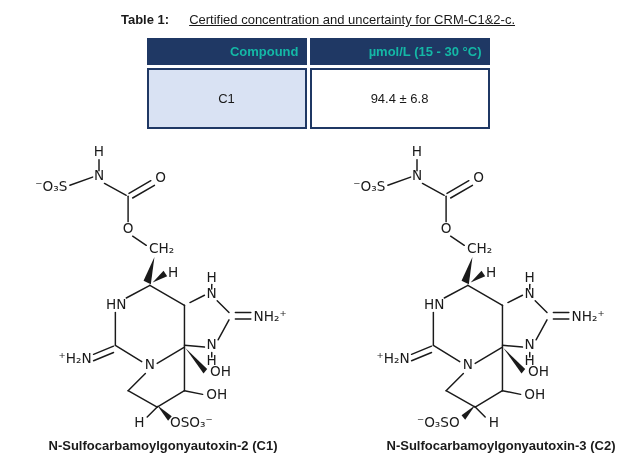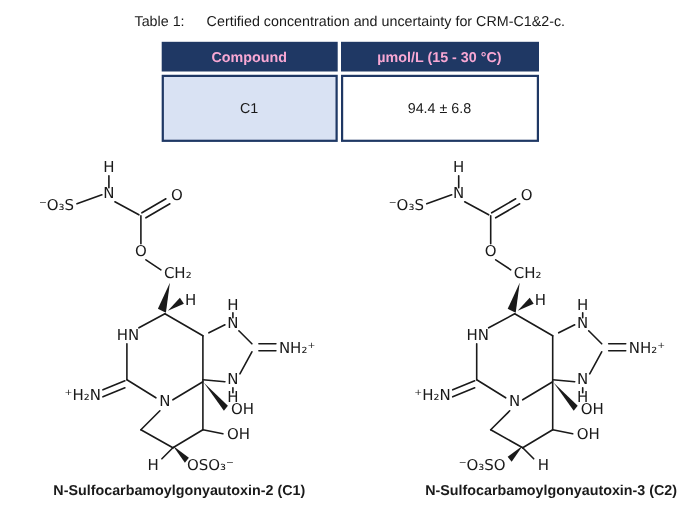--- a/index.html
+++ b/index.html
@@ -4,28 +4,28 @@
 <style>
   html, body { margin: 0; padding: 0; }
   body {
     width: 636px; height: 476px;
     background: #ffffff;
     font-family: "Liberation Sans", sans-serif;
     color: #1a1a1a;
     overflow: hidden;
   }
   .caption { text-align: center; font-size: 13px; padding-top: 12px; }
-  .caption .cap-label { font-weight: normal; }
-  .caption .cap-text { margin-left: 20px; }
+  .caption .cap-label { font-weight: bold; }
+  .caption .cap-text { margin-left: 20px; text-decoration: underline; }
 
   table.crm { margin: 8px auto 0 auto; border-collapse: separate; border-spacing: 3px; }
   table.crm th {
-    background: #1F3864; color: #f9a8d4;
+    background: #1F3864; color: #14b8a6;
     font-size: 13px; font-weight: bold;
-    padding: 6px 8px; text-align: center;
+    padding: 6px 8px; text-align: right;
   }
   table.crm td {
     border: 2px solid #1F3864;
     font-size: 13px; text-align: center; padding: 21px 8px;
   }
   th.col-compound, td.compound { width: 140px; }
   th.col-value, td.value { width: 160px; }
   td.compound { background: #D9E2F3; }
   td.value { background: #ffffff; }
 

